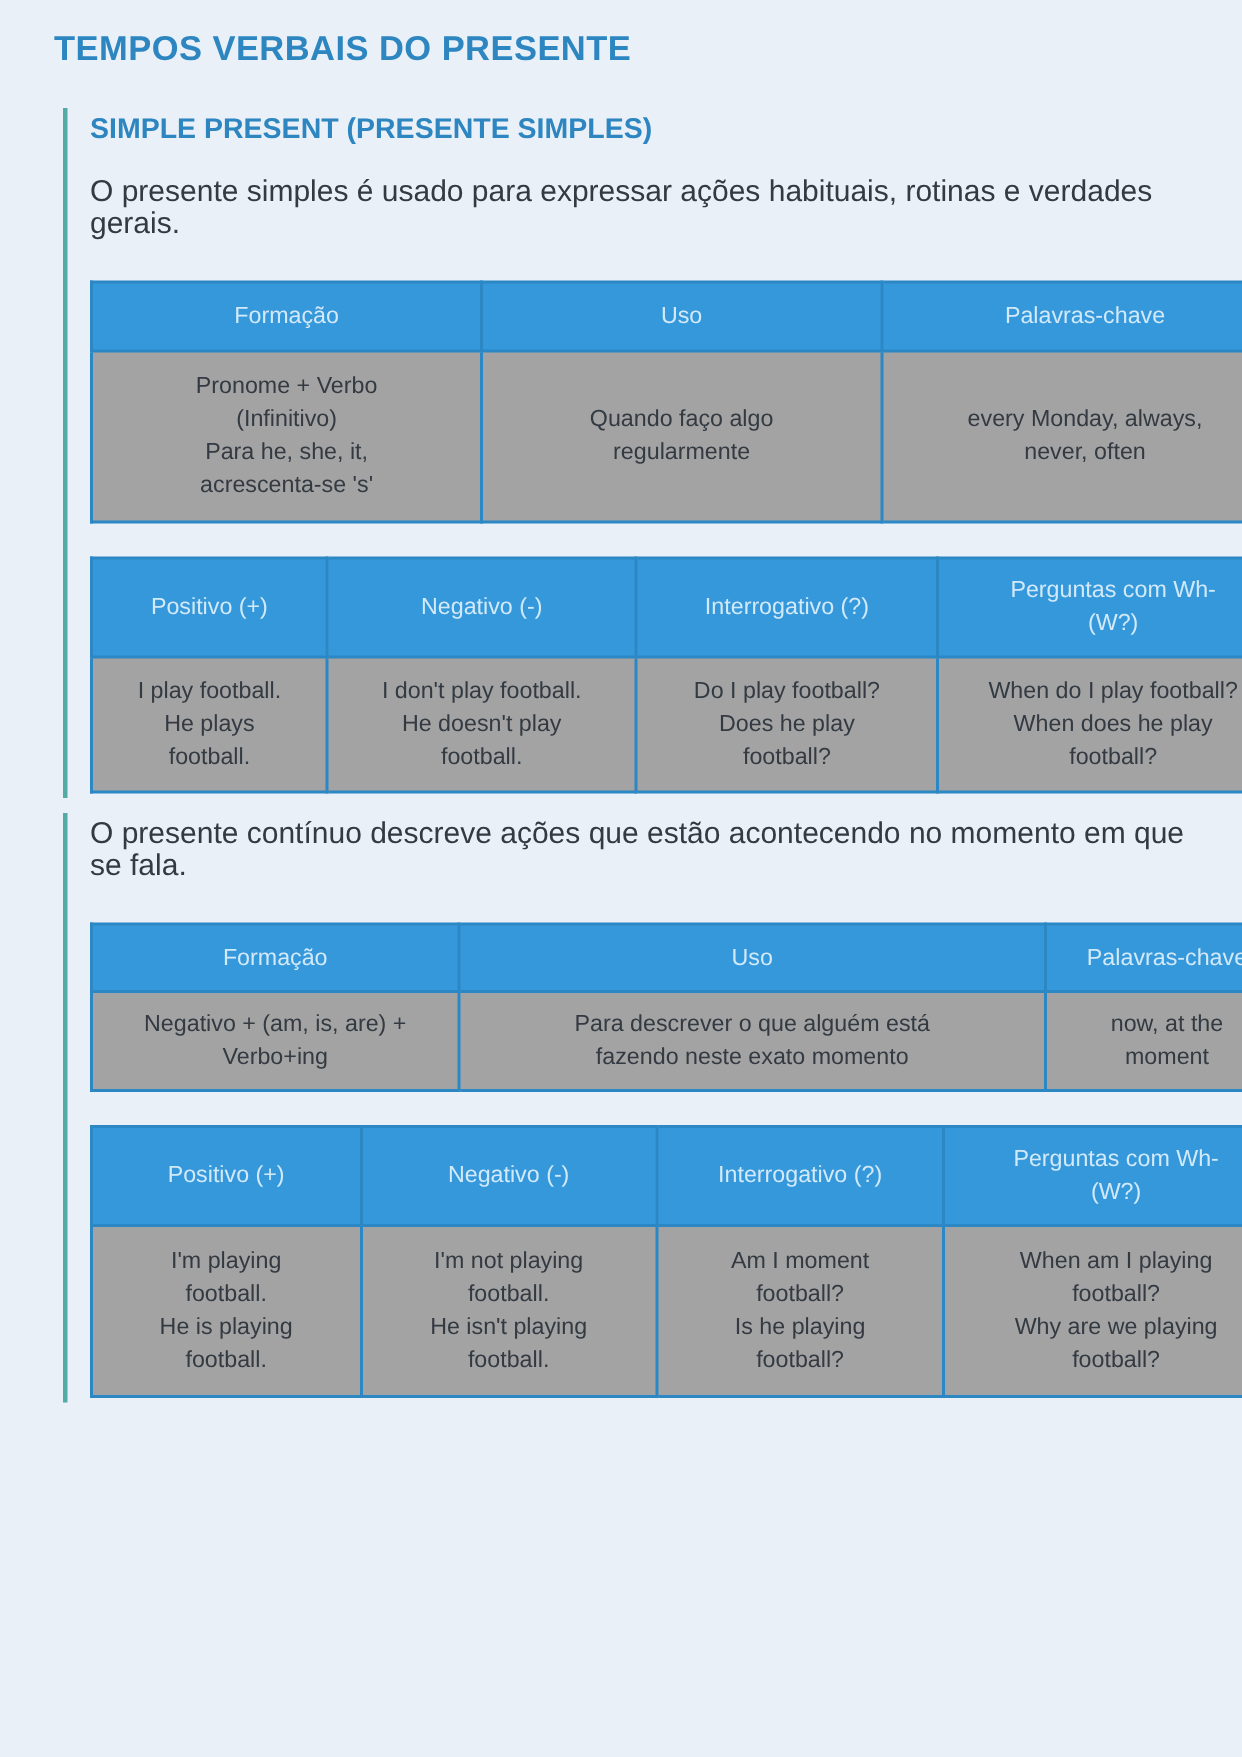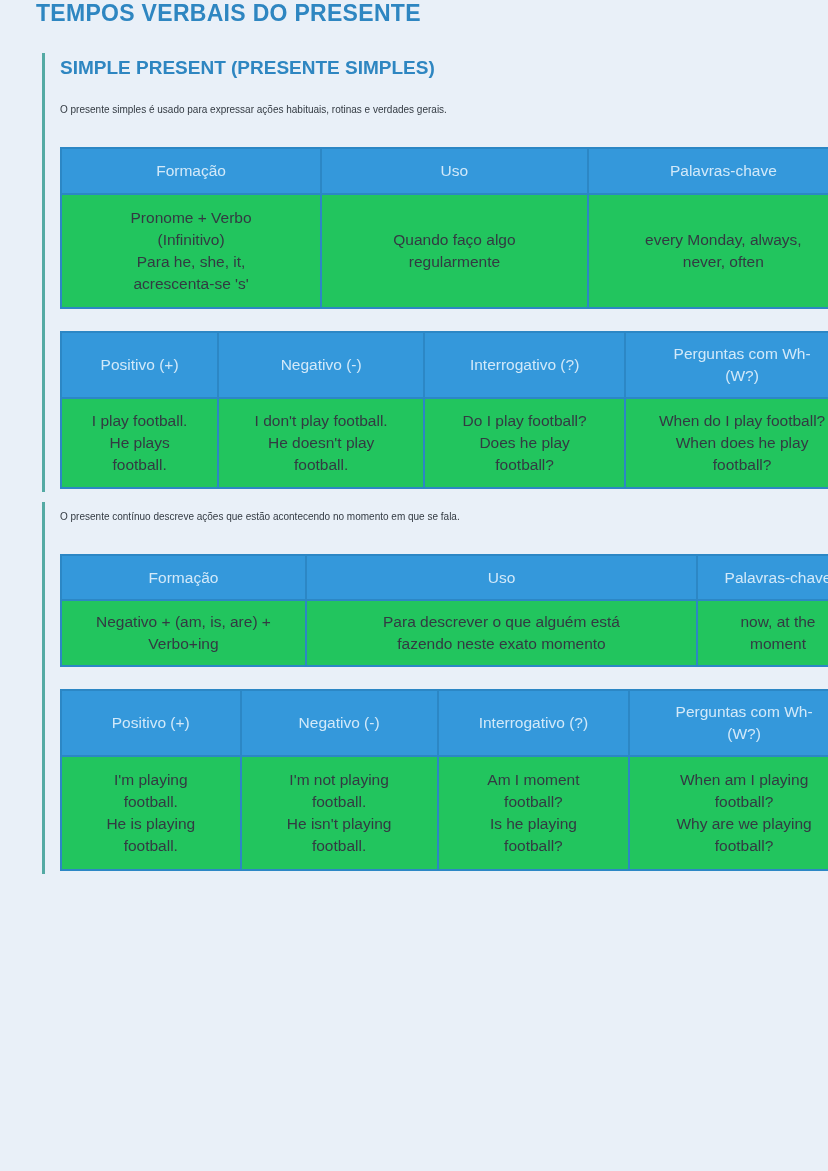--- a/index.html
+++ b/index.html
@@ -9,37 +9,37 @@
     background: #e9f0f8;
     font-family: "Liberation Sans", "DejaVu Sans", sans-serif;
     color: #333a42;
     overflow: hidden;
   }
   .page-title {
     color: #2e86c1;
     font-size: 23px;
     font-weight: 600;
     letter-spacing: 0.3px;
-    margin: 0 0 26px 36px;
+    margin: 19px 0 26px 36px;
   }
   .section {
     margin-left: 42px;
     margin-right: 32px;
     border-left: 3px solid #54aaa4;
     padding: 4px 0 3px 15px;
   }
   .section + .section { margin-top: 10px; }
   .section-heading {
     color: #2e86c1;
     font-size: 19px;
     font-weight: 600;
     margin: 0 0 20px 0;
   }
   .section-desc {
-    font-size: 10px;
+    font-size: 20px;
     line-height: 21px;
     margin: 0 0 27px 0;
     color: #333a42;
   }
   table.grid {
     border-collapse: collapse;
     width: 800px;
     table-layout: fixed;
     margin: 0 0 22px 0;
   }
@@ -52,21 +52,21 @@
     line-height: 22px;
     padding: 4px 6px;
   }
   .grid th {
     background: #3498db;
     color: #d2e9f9;
     font-weight: 400;
     font-size: 15.5px;
   }
   .grid td {
-    background: #22c55e;
+    background: #a3a3a3;
     color: #333a42;
     font-size: 15.5px;
   }
   
   .t-form-1 th { height: 36px; }
   .t-form-1 td { height: 104px; }
   .t-ex-1 th   { height: 56px; }
   .t-ex-1 td   { height: 80px; }
   .t-form-2 th { height: 35px; }
   .t-form-2 td { height: 56px; }

